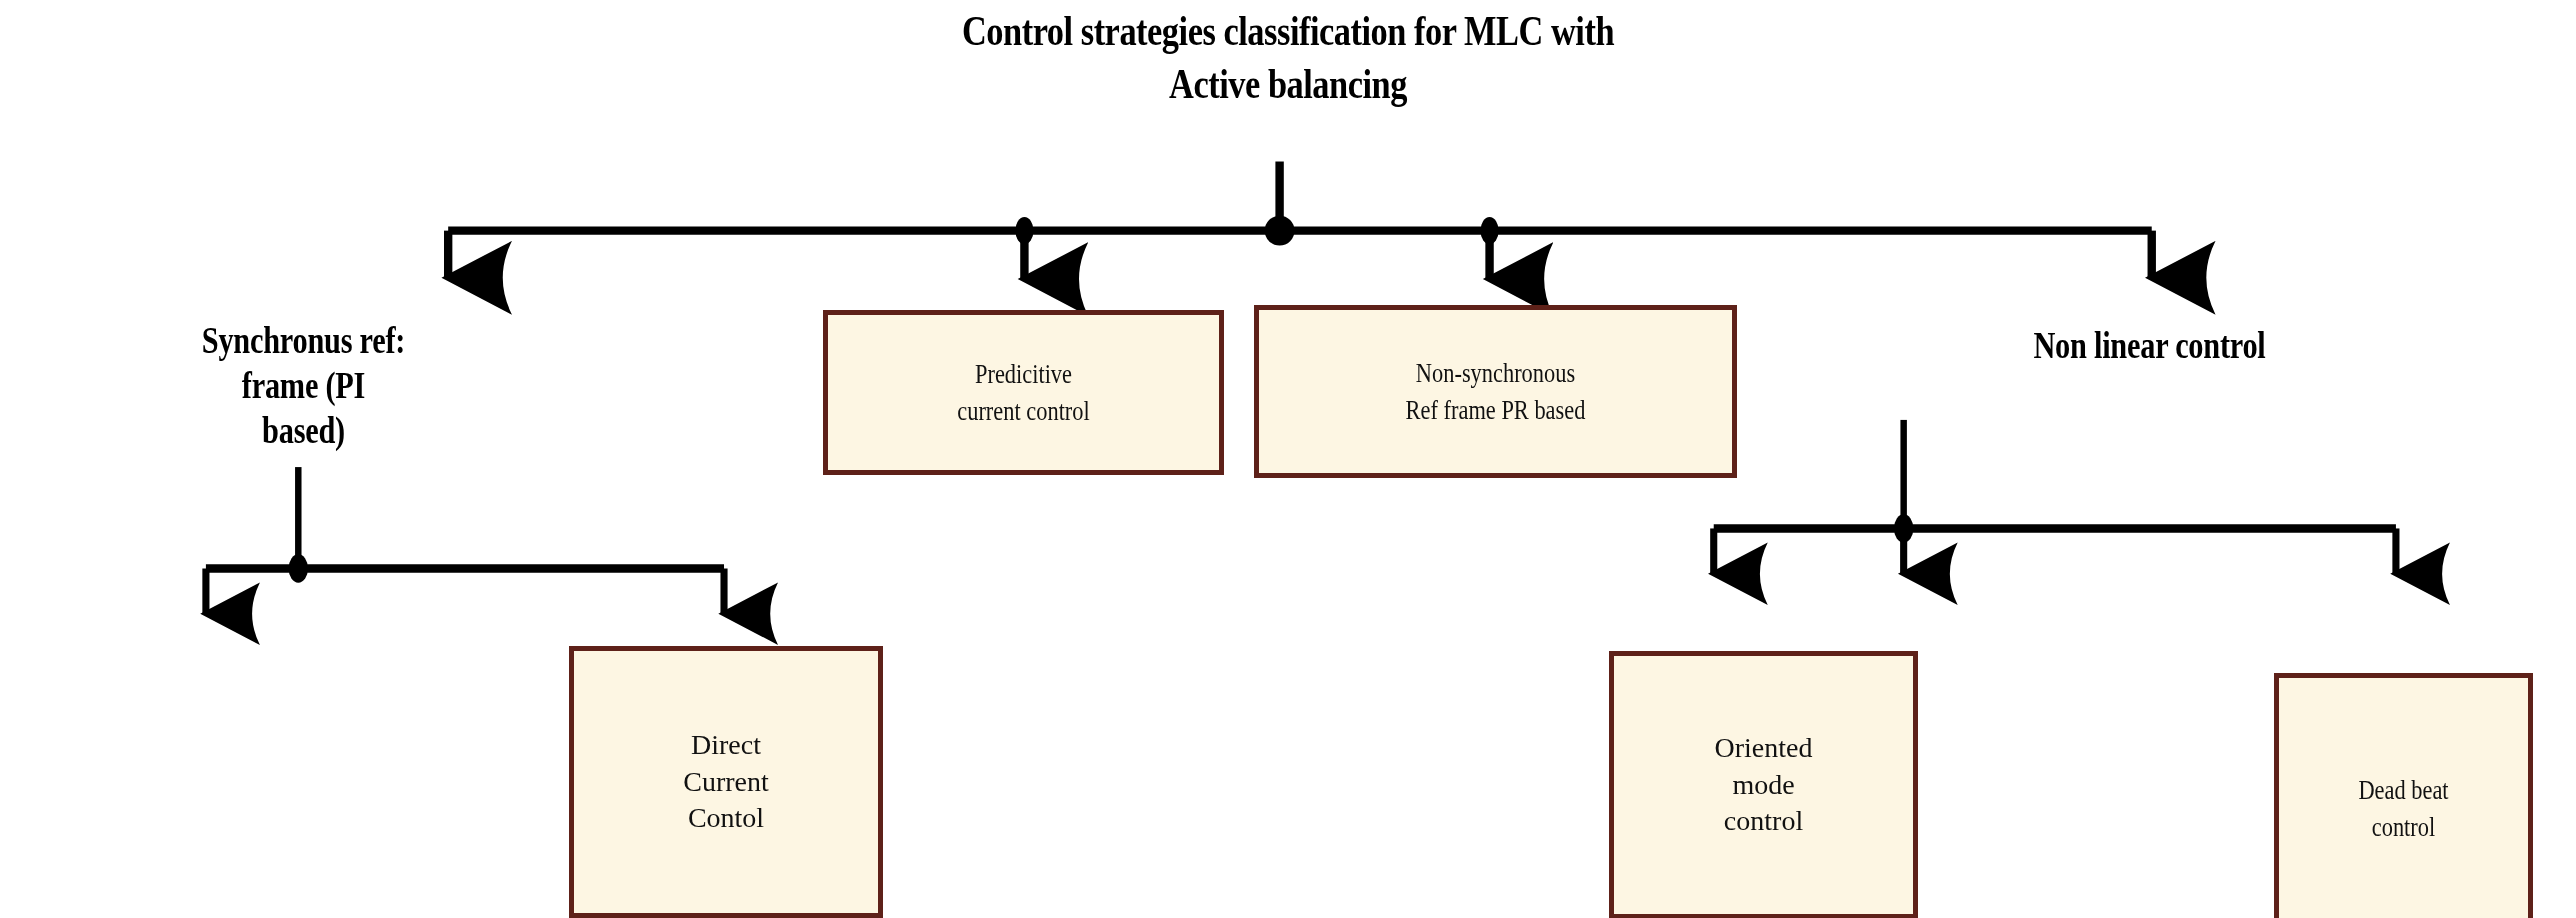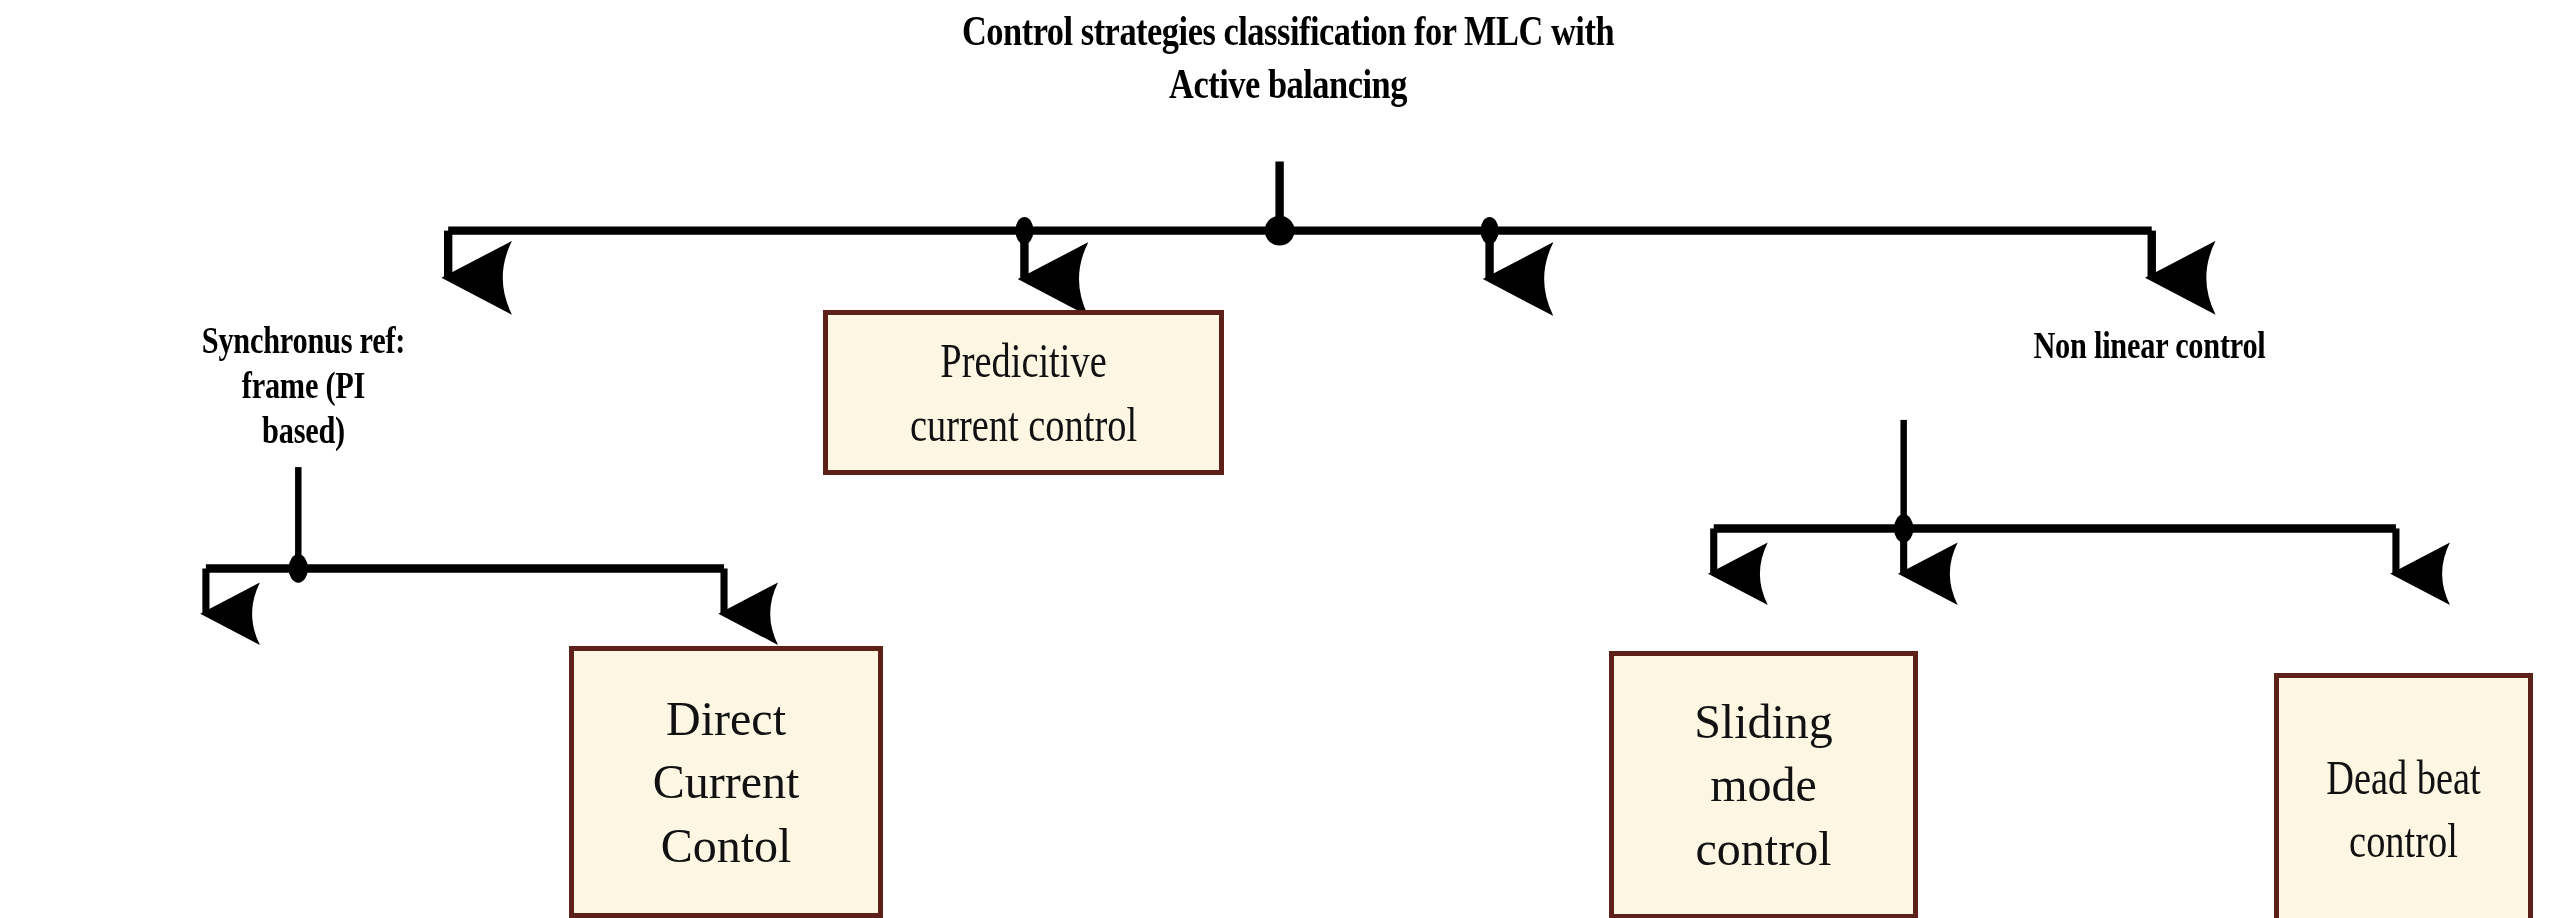--- a/index.html
+++ b/index.html
@@ -45,21 +45,21 @@
   .node-box {
     position: absolute;
     box-sizing: border-box;
     background: #FDF6E3;
     border: 5.8px solid #5E2119;
     display: flex;
     align-items: center;
     justify-content: flex-start;
     text-align: center;
     color: #111111;
-    font-size: 48px;
+    font-size: 28px;
     line-height: 1.32;
     white-space: pre-line;
   }
   .node-box span { display: block; width: 100%; }
   .box-cond span { transform: scaleX(0.80); display:block; }
   svg.links {
     position: absolute;
     left: 0;
     top: 0;
     width: 2576px;
@@ -122,32 +122,36 @@
   </svg>
 
   <div class="plain-label" style="left:174px; top:318px; width:259px;">Synchronus ref:
 frame (PI based)</div>
 
   <div class="node-box box-cond" style="left:823px; top:310px; width:401px; height:165px;">
     <span>Predicitive
 current control</span>
   </div>
 
+  <div class="node-box box-cond" style="left:1254px; top:305px; width:483px; height:173px;">
+    <span>Non-synchronous
+Ref frame PR based</span>
+  </div>
 
   <div class="plain-label" style="left:1865px; top:323px; width:569px;">Non linear control</div>
 
 
   <div class="node-box" style="left:569px; top:646px; width:314px; height:272px;">
     <span>Direct
 Current
 Contol</span>
   </div>
 
   <div class="node-box" style="left:1609px; top:651px; width:309px; height:268px;">
-    <span>Sliding
+    <span>Oriented
 mode
 control</span>
   </div>
 
 
   <div class="node-box box-cond" style="left:2274px; top:646px; width:259px; height:272px;margin-top:27px;">
     <span>Dead beat
 control</span>
   </div>
 

